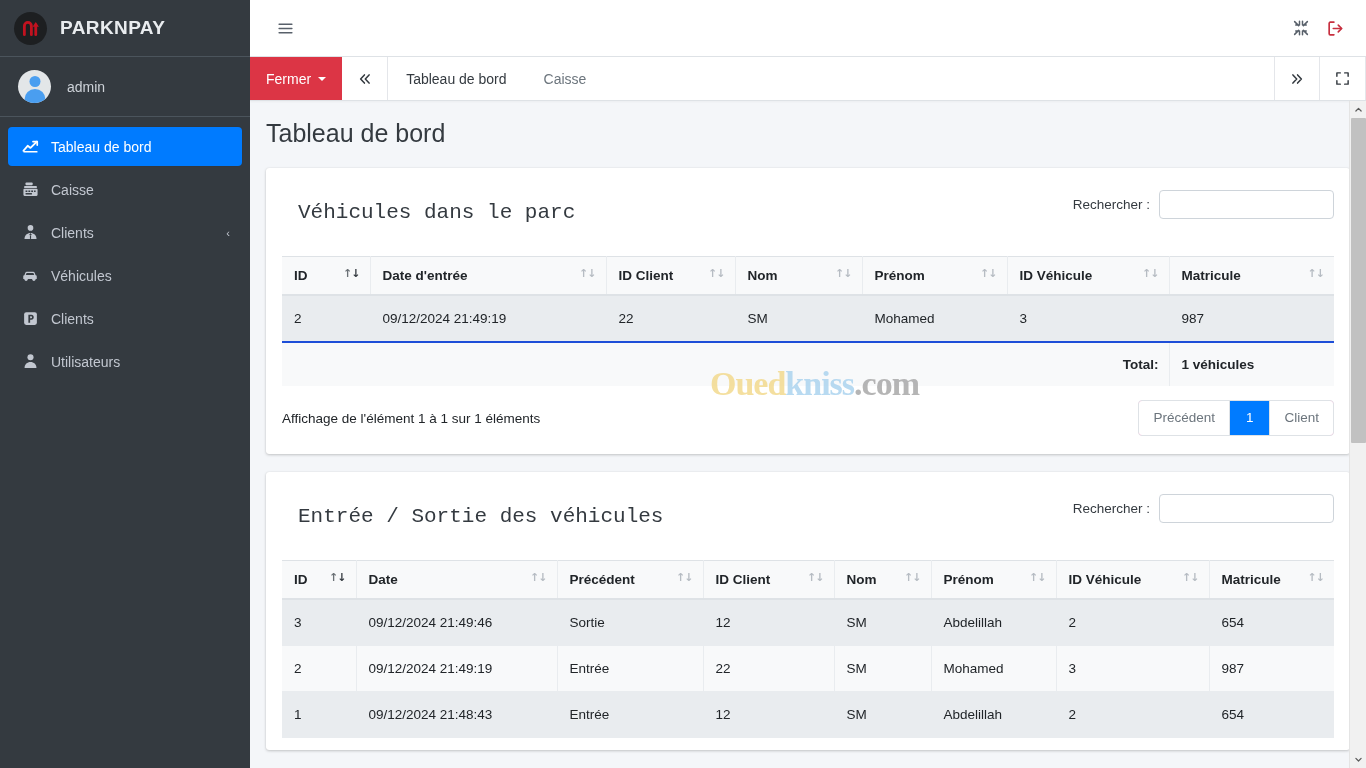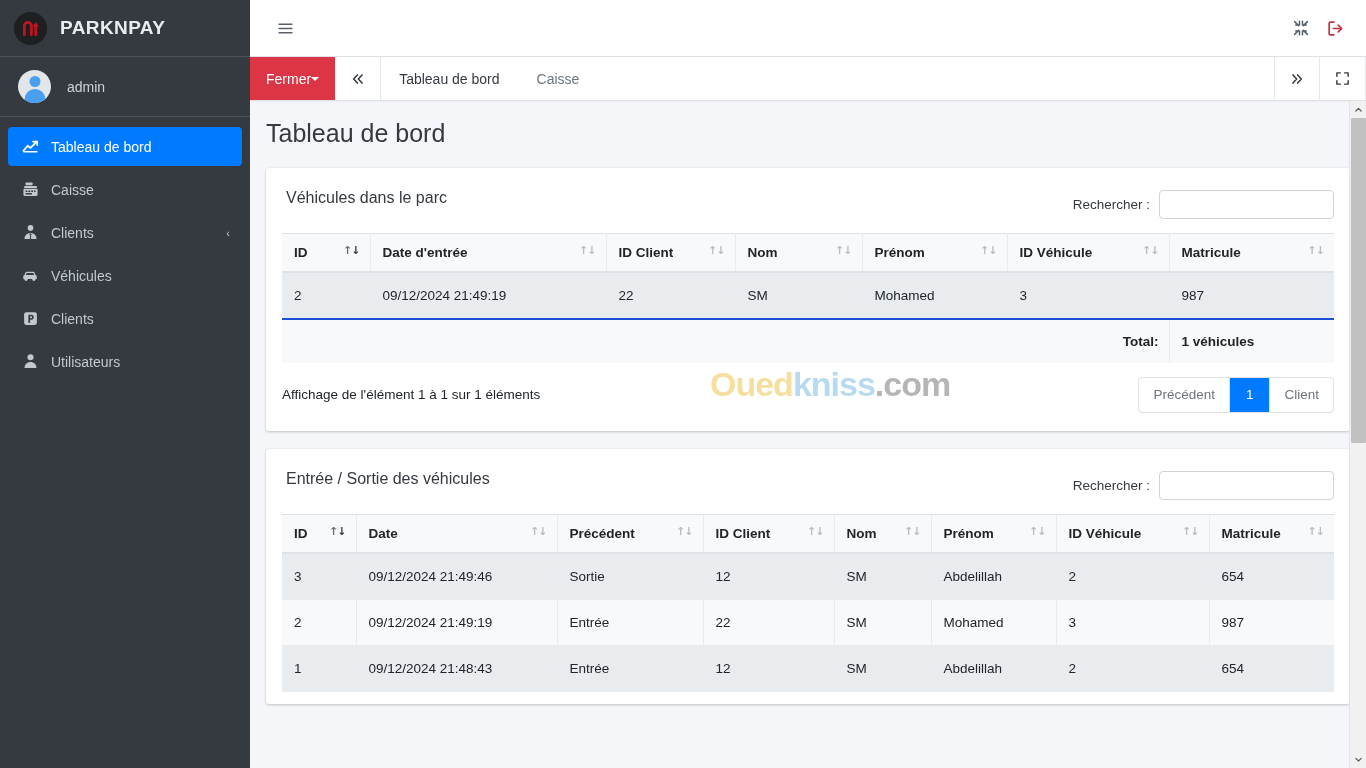--- a/index.html
+++ b/index.html
@@ -128,20 +128,21 @@
     border-bottom: 1px solid #dee2e6;
     box-shadow: 0 1px 2px rgba(0,0,0,.04);
   }
   .close-btn {
     background: #dc3545;
     color: #fff;
     display: flex; align-items: center;
     padding: 0 16px;
     font-size: 14px;
     cursor: pointer;
+    gap: 7px;
     white-space: nowrap;
   }
   .caret-dn {
     width: 0; height: 0;
     border-left: 4px solid transparent;
     border-right: 4px solid transparent;
     border-top: 4px solid #fff;
     display: inline-block;
   }
   .tab-nav-btn {
@@ -187,22 +188,22 @@
     margin-bottom: 18px;
     padding: 12px 0 4px 0;
   }
   .card-inner { padding: 0 16px 8px 16px; }
   .card-head {
     display: flex; align-items: flex-start;
     justify-content: space-between;
     padding: 4px 0 14px 0;
   }
   .card-title {
-    font-size: 16px; color: #343a40; font-weight: normal;
-    margin: 4px; line-height: 1.25;
+    font-size: 21px; color: #343a40; font-weight: normal;
+    margin: 16px; line-height: 1.25; font-family: Liberation Mono, monospace;
   }
   .search-wrap {
     display: flex; align-items: center;
     font-size: 13.5px; color: #343a40;
     gap: 9px;
     padding-top: 6px;
   }
   .search-input {
     width: 175px; height: 29px;
     border: 1px solid #ced4da;
@@ -304,21 +305,21 @@
 
   
   .watermark {
     position: absolute;
     left: 460px; top: 365px;
     font-size: 34px;
     font-weight: bold;
     letter-spacing: -1px;
     pointer-events: none;
     z-index: 50;
-    font-family: Liberation Sans, sans-serif;
+    font-family: Liberation Serif, serif;
     opacity: .82;
   }
   .wm-a { color: #f2d98b; }
   .wm-b { color: #a9d2ee; }
   .wm-c { color: #a6a6a6; }
 
   
   .scrollbar {
     position: absolute;
     right: 0; top: 101px;

